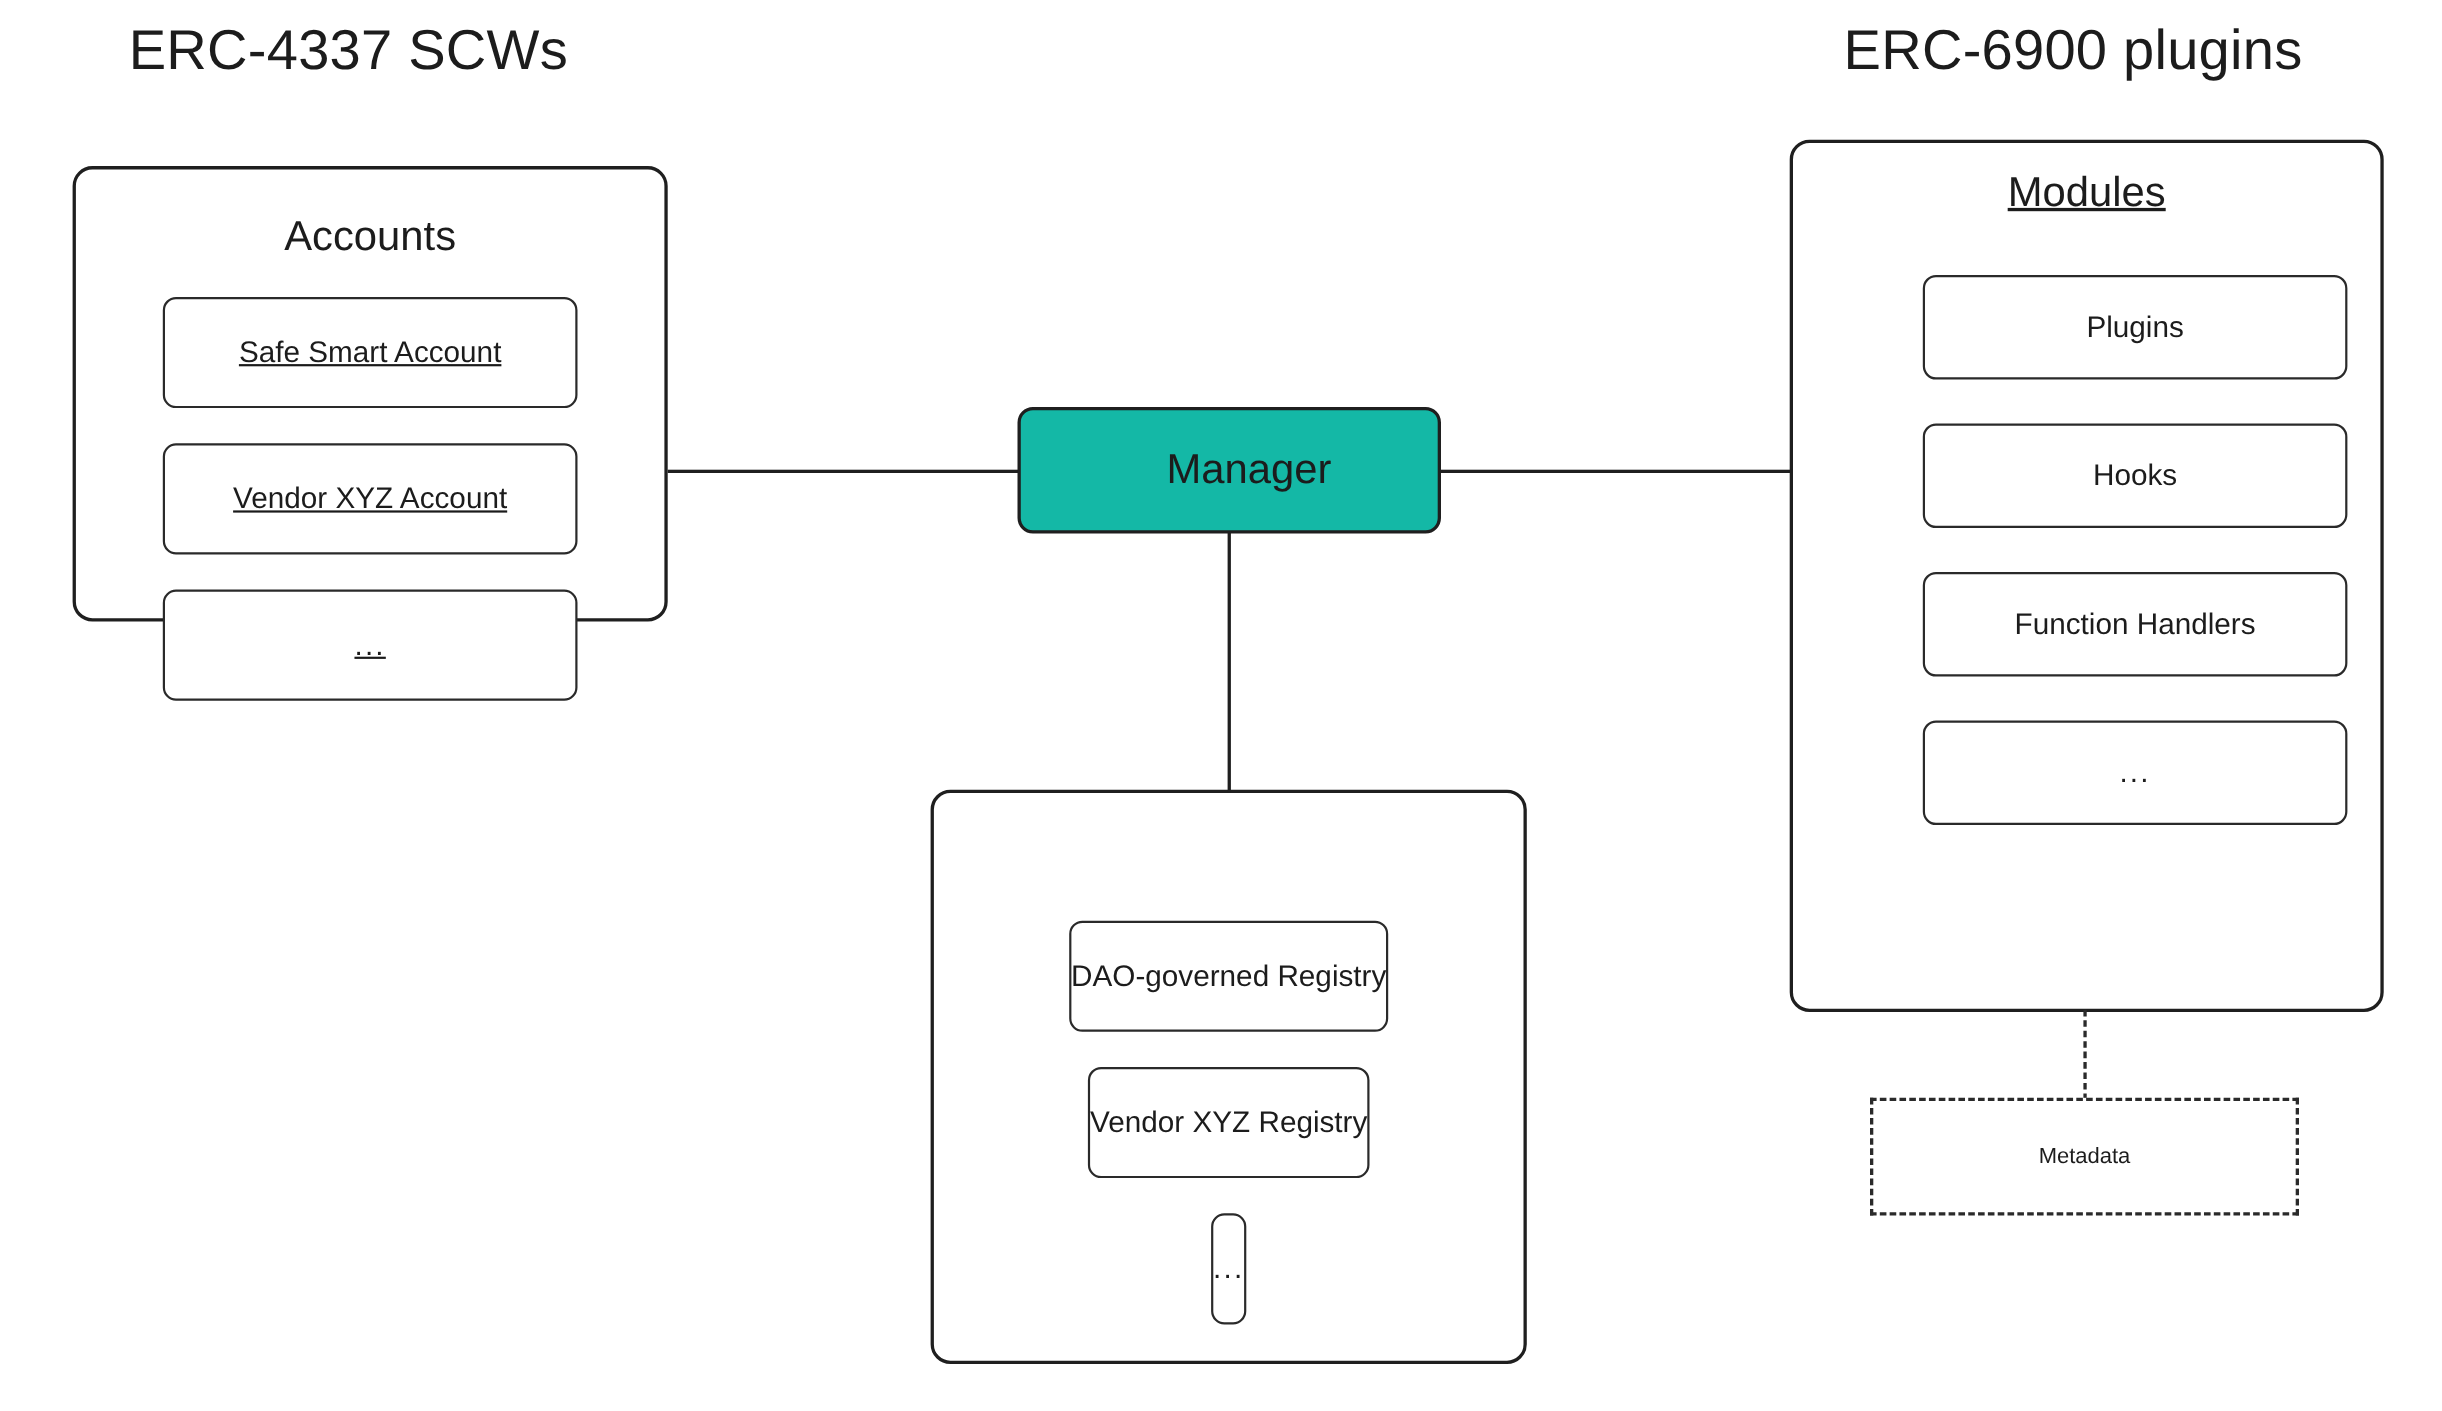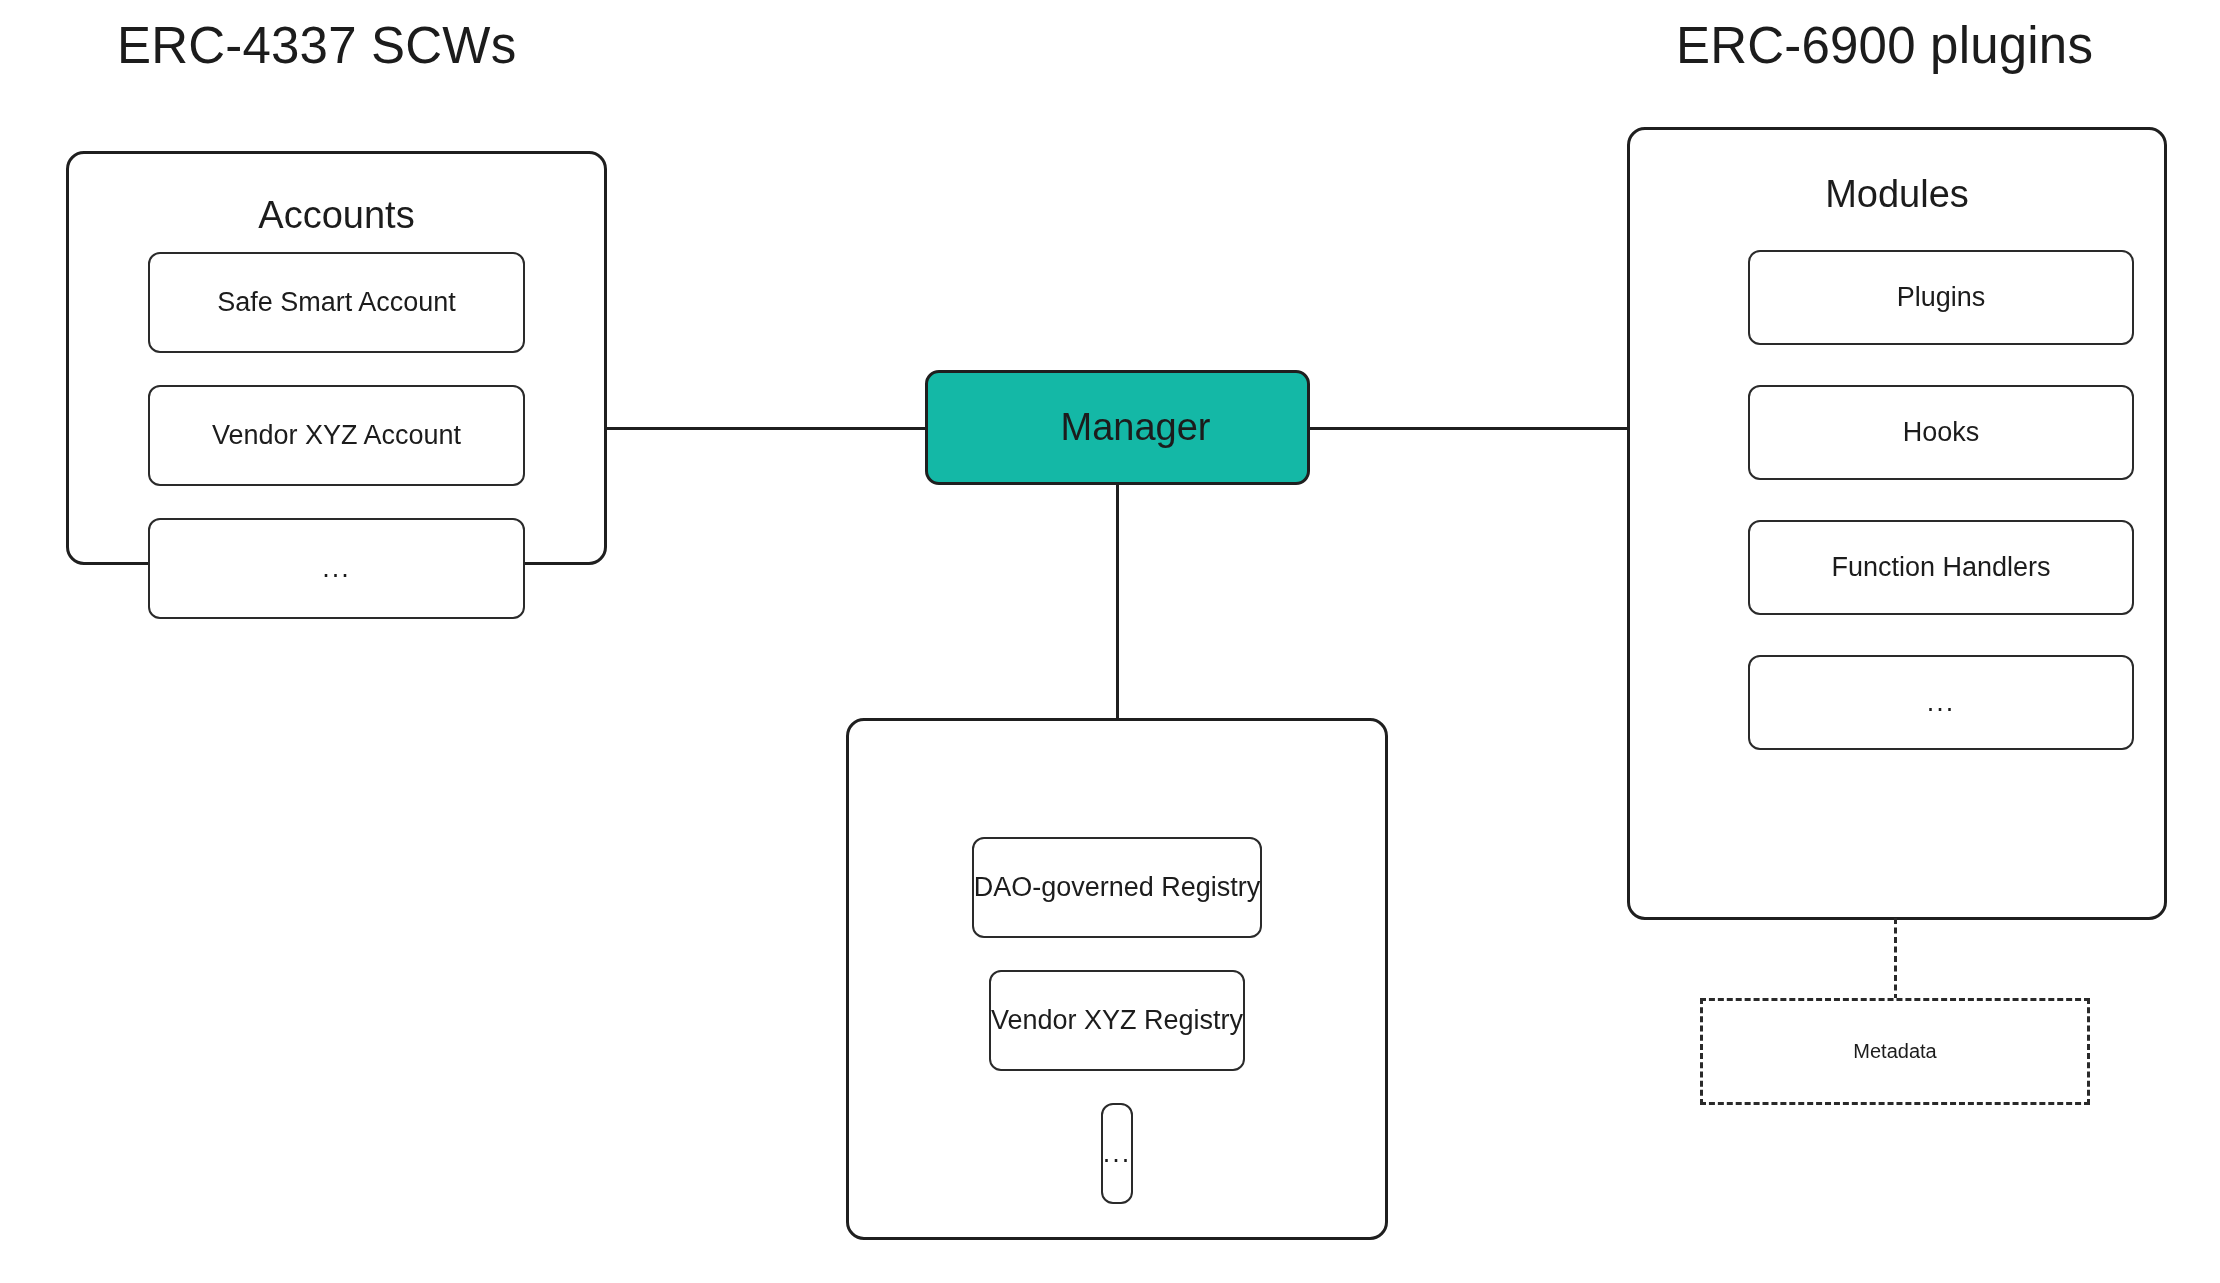--- a/index.html
+++ b/index.html
@@ -50,33 +50,33 @@
     left: 0;
     width: 100%;
     text-align: center;
     font-size: 38px;
     font-weight: 400;
     color: #1c1c1c;
     line-height: 1;
   }
   #group-accounts   .group-title { top: 42px; }
   #group-registries .group-title { top: 42px; }
-  #group-modules    .group-title { top: 45px; }
+  #group-modules    .group-title { top: 26px; text-decoration: underline; }
 
   
   .items {
     position: absolute;
     left: 0;
     width: 100%;
     box-sizing: border-box;
     padding: 0 78px;
     display: flex;
     flex-direction: column;
   }
-  #group-accounts   .items { top: 98px; padding: 0 79px; }
+  #group-accounts   .items { top: 116px; padding: 0 79px; text-decoration: underline; }
   #group-registries .items { top: 116px; padding: 0 79px; align-items: center; }
   #group-modules    .items { top: 116px; padding: 4px 74px; margin-left: 44px; }
 
   .item {
     box-sizing: border-box;
     border: 2.5px solid #2a2a2a;
     border-radius: 12px;
     background: #ffffff;
     display: flex;
     align-items: center;

